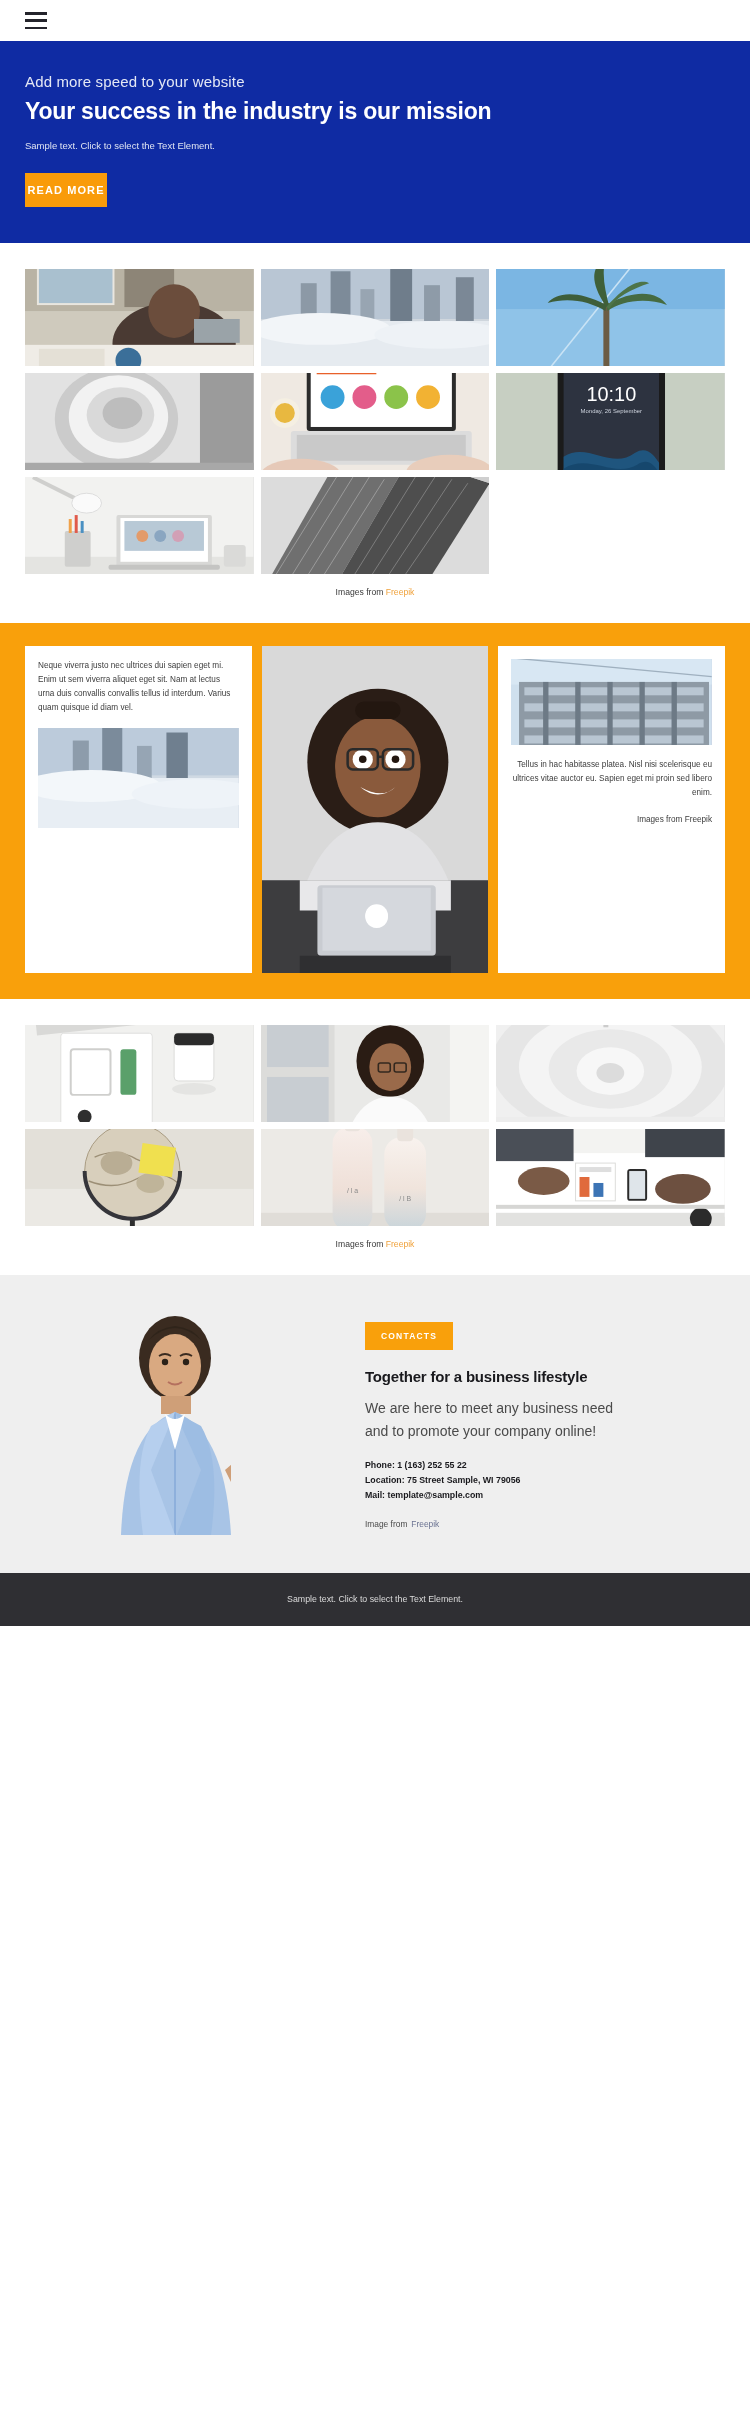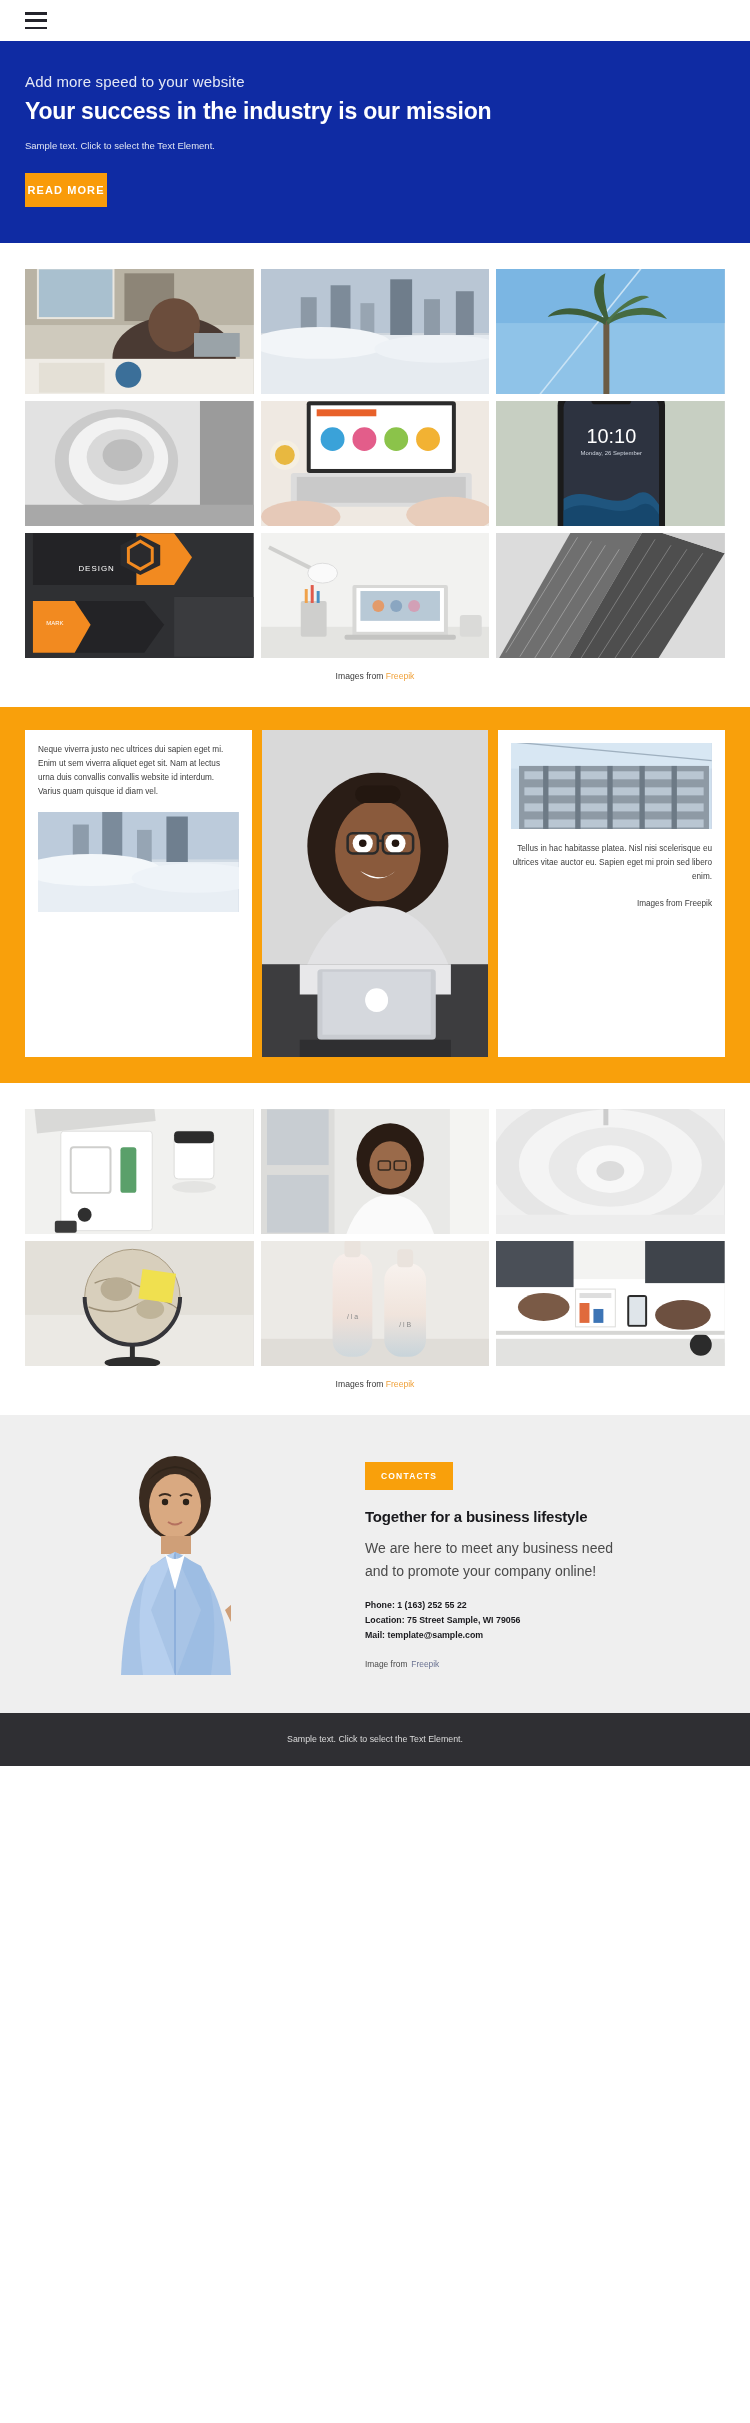--- a/index.html
+++ b/index.html
@@ -62,21 +62,21 @@
   
   .gallery {
     background: #ffffff;
     padding: 26px 25px 0 25px;
   }
   .grid3 {
     display: grid;
     grid-template-columns: repeat(3, 1fr);
     gap: 7px;
   }
-  .cell { width: 100%; height: 125px; overflow: hidden; position: relative; background:#ddd; }
+  .cell { width: 100%; height: 97px; overflow: hidden; position: relative; background:#ddd; }
   .credit {
     text-align: center;
     font-size: 8.6px;
     color: #3a3a3a;
     padding: 13px 0 26px 0;
   }
   .credit .lnk { color: #f0a23c; }
 
   
   .feature {
@@ -263,34 +263,20 @@
           <rect x="62" y="-4" width="108" height="150" rx="14" fill="#1b1b1b"></rect>
           <rect x="68" y="2" width="96" height="140" rx="10" fill="#2d3340"></rect>
           <rect x="96" y="2" width="40" height="7" rx="3.5" fill="#1b1b1b"></rect>
           <text x="116" y="48" font-family="Liberation Sans, sans-serif" font-size="20" fill="#ffffff" text-anchor="middle">10:10</text>
           <text x="116" y="60" font-family="Liberation Sans, sans-serif" font-size="6" fill="#cdd3dd" text-anchor="middle">Monday, 26 September</text>
           <path d="M68 104 C 92 88, 116 118, 140 100 C 152 92, 160 104, 164 110 L164 142 L68 142 Z" fill="#1d5c8a" opacity=".85"></path>
           <path d="M68 116 C 94 100, 118 126, 142 112 C 154 104, 160 114, 164 120 L164 142 L68 142 Z" fill="#15466b" opacity=".9"></path>
         </svg>
       </div>
 
-      <div class="cell">
-        <svg class="ph" viewBox="0 0 230 137" preserveAspectRatio="xMidYMid slice">
-          <rect width="230" height="137" fill="#2f3033"></rect>
-          <polygon points="8,6 120,6 140,30 120,58 8,58" fill="#232326"></polygon>
-          <polygon points="112,6 150,6 168,30 150,58 112,58" fill="#f28a20"></polygon>
-          <polygon points="96,18 116,8 136,18 136,38 116,48 96,38" fill="#2a2a2d"></polygon>
-          <polygon points="104,21 116,14 128,21 128,35 116,42 104,35" fill="none" stroke="#f28a20" stroke-width="3"></polygon>
-          <text x="72" y="44" font-family="Liberation Sans, sans-serif" font-size="8" fill="#ffffff" text-anchor="middle" letter-spacing="1">DESIGN</text>
-          <polygon points="8,74 120,74 140,98 120,126 8,126" fill="#232326"></polygon>
-          <polygon points="8,74 50,74 66,98 50,126 8,126" fill="#f28a20"></polygon>
-          <text x="30" y="98" font-family="Liberation Sans, sans-serif" font-size="6" fill="#ffffff" text-anchor="middle">MARK</text>
-          <rect x="150" y="70" width="80" height="60" fill="#3a3b3e"></rect>
-        </svg>
-      </div>
 
       <div class="cell">
         <svg class="ph" viewBox="0 0 230 137" preserveAspectRatio="xMidYMid slice">
           <rect width="230" height="137" fill="#f2f2f0"></rect>
           <rect x="0" y="100" width="230" height="37" fill="#e4e4e1"></rect>
           <rect x="92" y="58" width="96" height="52" rx="2" fill="#d8d8d6"></rect>
           <rect x="96" y="61" width="88" height="44" fill="#ffffff"></rect>
           <rect x="100" y="64" width="80" height="30" fill="#b8c9d6"></rect>
           <circle cx="118" cy="79" r="6" fill="#e39b6a"></circle>
           <circle cx="136" cy="79" r="6" fill="#8aa6c1"></circle>
@@ -329,21 +315,21 @@
 
     </div>
     <div class="credit">
       <span>Images from </span><span class="lnk">Freepik</span>
     </div>
   </section>
 
   <section class="feature">
 
     <div class="card left">
-      <p class="body">Neque viverra justo nec ultrices dui sapien eget mi. Enim ut sem viverra aliquet eget sit. Nam at lectus urna duis convallis convallis website id interdum. Varius quam quisque id diam vel.</p>
+      <p class="body">Neque viverra justo nec ultrices dui sapien eget mi. Enim ut sem viverra aliquet eget sit. Nam at lectus urna duis convallis convallis tellus id interdum. Varius quam quisque id diam vel.</p>
       <div class="shot">
         <svg class="ph" viewBox="0 0 150 100" preserveAspectRatio="xMidYMid slice">
           <rect width="150" height="100" fill="#cfd9e3"></rect>
           <rect x="0" y="0" width="150" height="48" fill="#bccbdb"></rect>
           <rect x="26" y="22" width="12" height="30" fill="#8d9cab"></rect>
           <rect x="48" y="10" width="15" height="42" fill="#7b8b9b"></rect>
           <rect x="74" y="26" width="11" height="26" fill="#96a5b4"></rect>
           <rect x="96" y="16" width="16" height="36" fill="#6f7f8f"></rect>
           <rect x="0" y="50" width="150" height="50" fill="#e8eef4"></rect>
           <ellipse cx="40" cy="56" rx="52" ry="12" fill="#f3f7fa"></ellipse>

